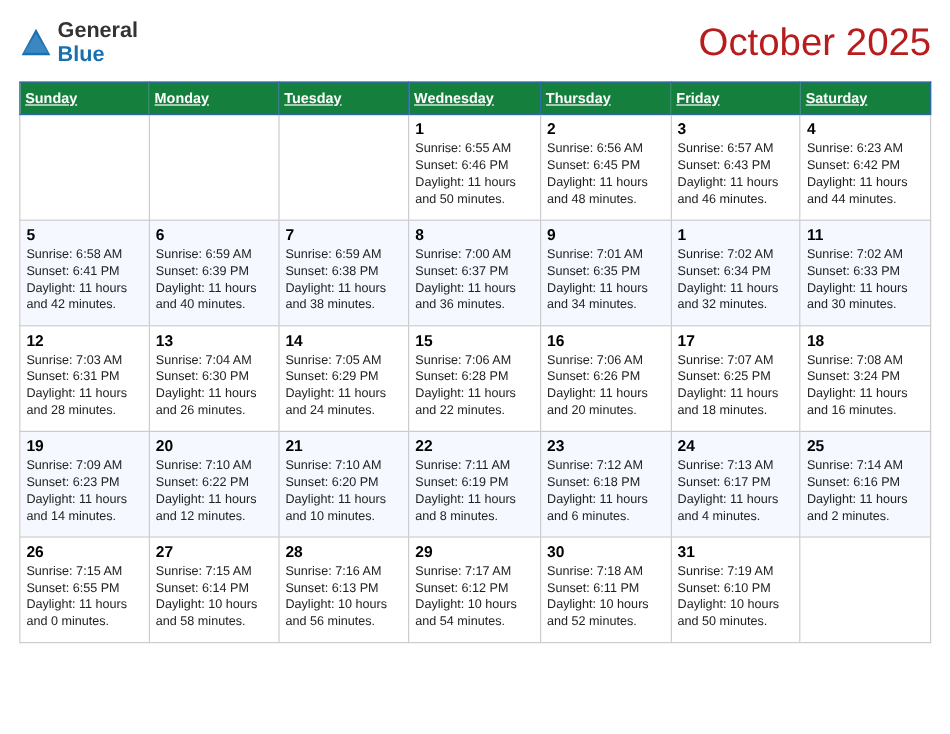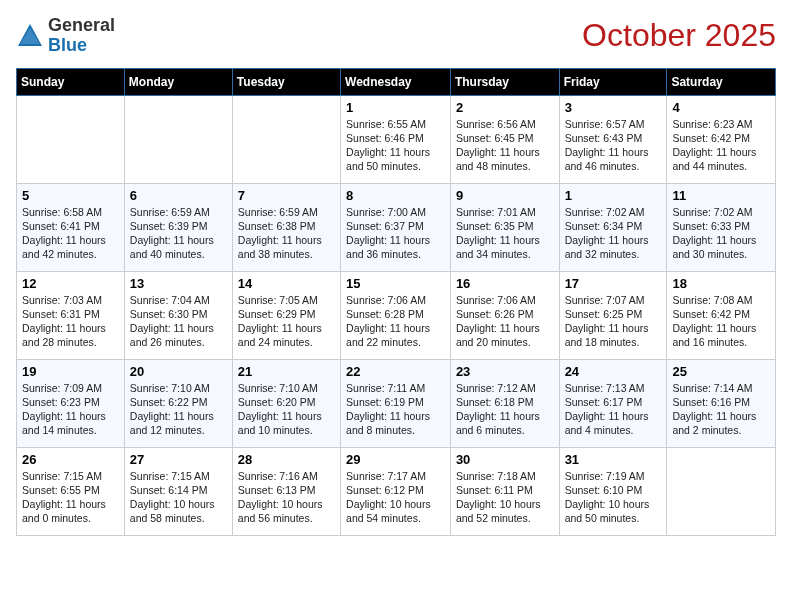--- a/index.html
+++ b/index.html
@@ -88,21 +88,22 @@
     .empty-cell {
       background: #f9f9f9;
     }
     tr:nth-child(even) td {
       background: #f5f8ff;
     }
     tr:nth-child(odd) td {
       background: #fff;
     }
     .calendar thead tr th {
-      background: #000000;
+      background: #15803d;
+      text-decoration: underline;
     }
   </style>
 </head>
 <body>
 
 <div class="header">
   <div class="logo">
     <svg class="logo-icon" viewBox="0 0 28 28" xmlns="http://www.w3.org/2000/svg">
       <polygon points="14,2 26,24 2,24" fill="#1a6faf"></polygon>
       <polygon points="14,6 24,22 4,22" fill="#5a9fd4" opacity="0.5"></polygon>
@@ -236,21 +237,21 @@
         </td>
         <td>
           <span class="day-num">17</span>
           <div class="cell-text">Sunrise: 7:07 AM
 Sunset: 6:25 PM
 Daylight: 11 hours and 18 minutes.</div>
         </td>
         <td>
           <span class="day-num">18</span>
           <div class="cell-text">Sunrise: 7:08 AM
-Sunset: 6:42 PM
+Sunset: 3:24 PM
 Daylight: 11 hours and 16 minutes.</div>
         </td>
       </tr>
       <tr>
         <td>
           <span class="day-num">19</span>
           <div class="cell-text">Sunrise: 7:09 AM
 Sunset: 6:23 PM
 Daylight: 11 hours and 14 minutes.</div>
         </td>

